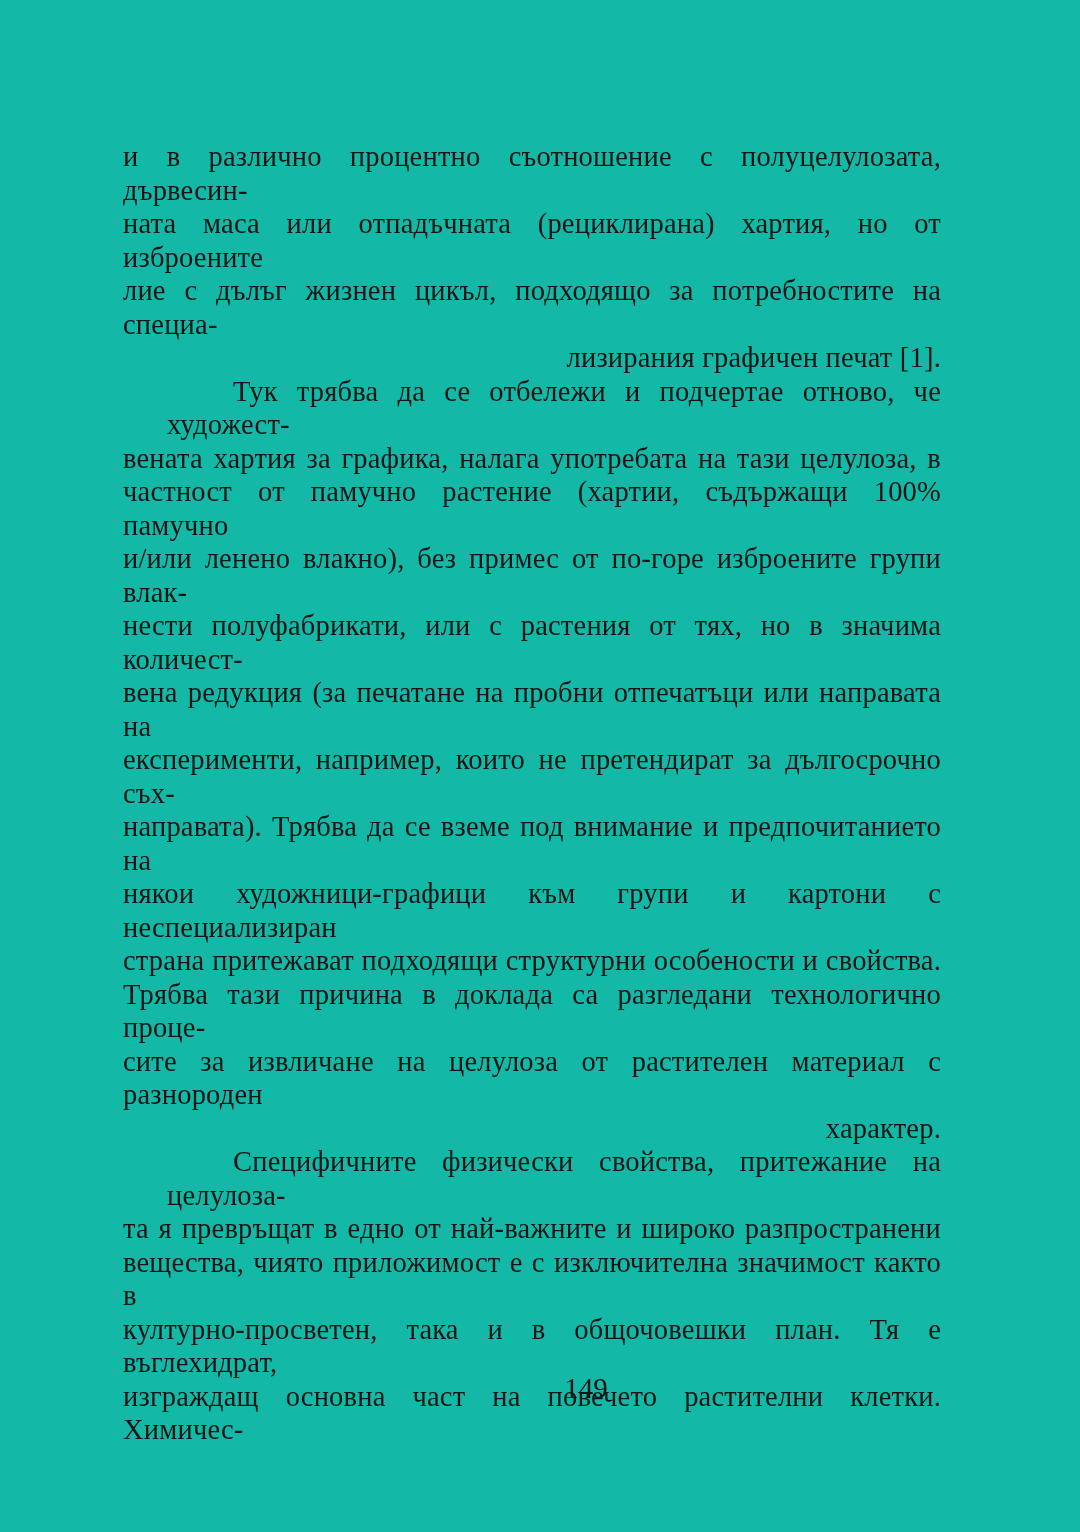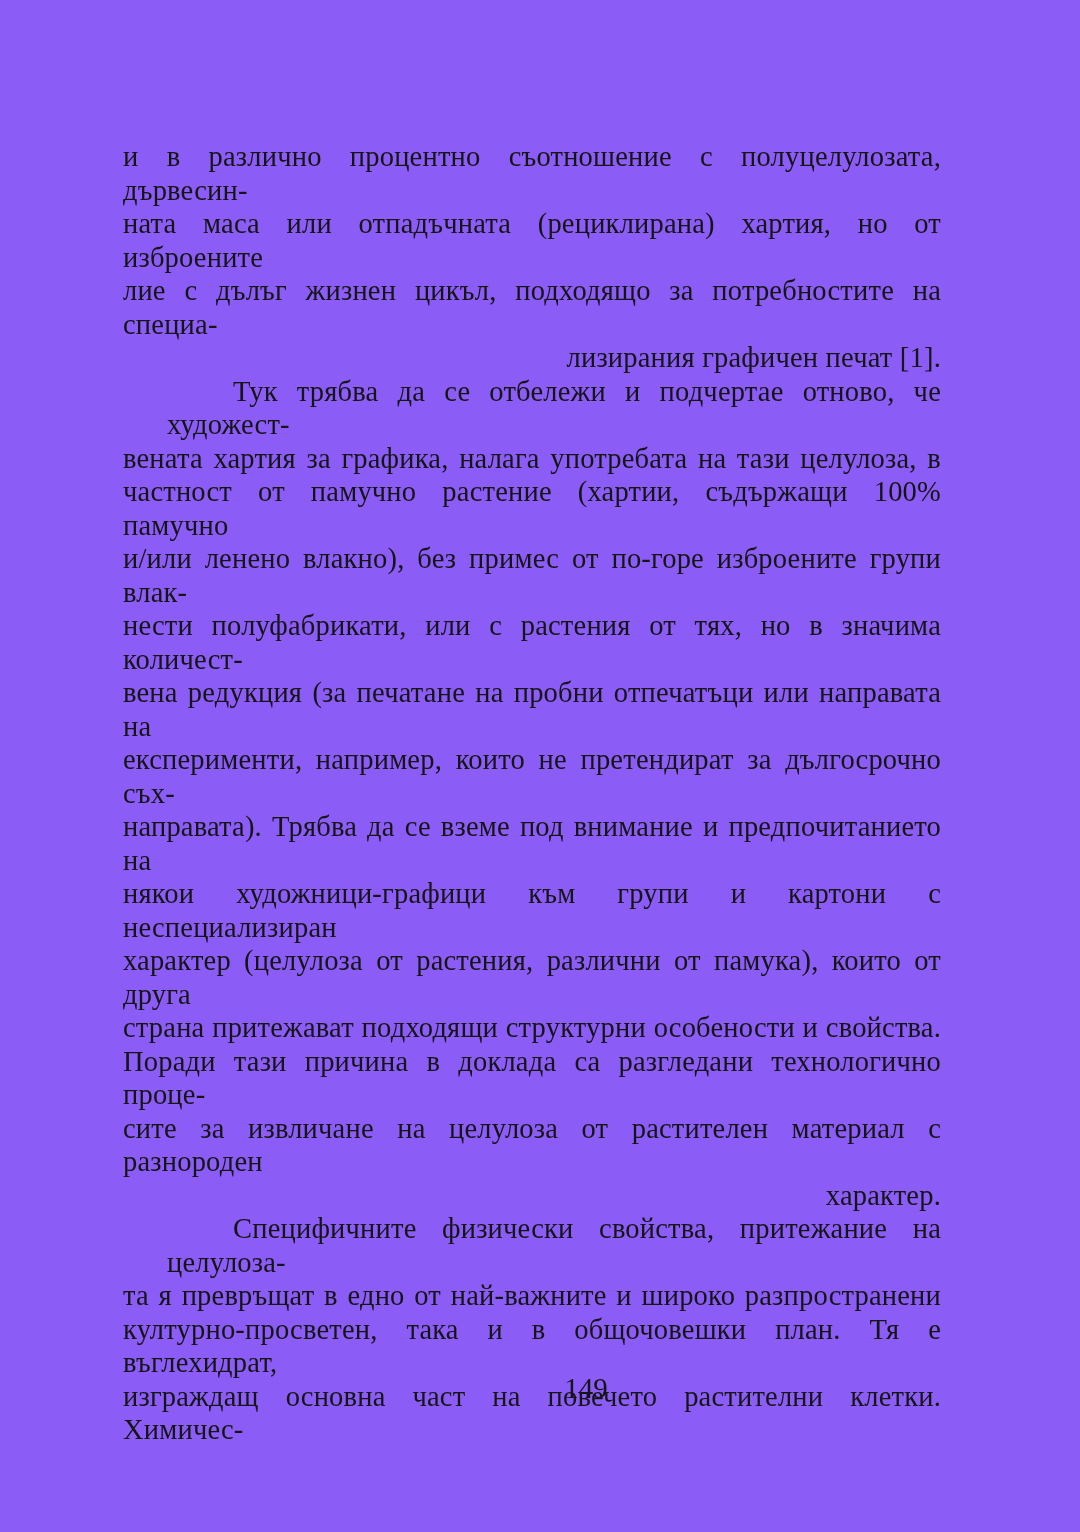--- a/index.html
+++ b/index.html
@@ -5,21 +5,21 @@
   html, body {
     margin: 0;
     padding: 0;
     background: #e8e8e8;
   }
   .page {
     position: relative;
     width: 1080px;
     height: 1532px;
     margin: 0 auto;
-    background: #8b5cf6;
+    background: #14b8a6;
     font-family: "Liberation Serif", "DejaVu Serif", serif;
     color: #151515;
     overflow: hidden;
   }
   .text-block {
     position: absolute;
     left: 123px;
     top: 140px;
     width: 818px;
     font-size: 28.5px;
@@ -60,24 +60,24 @@
       <div class="line">лизирания графичен печат [1].</div>
       <div class="line just indent">Тук трябва да се отбележи и подчертае отново, че художест-</div>
       <div class="line just">вената хартия за графика, налага употребата на тази целулоза, в</div>
       <div class="line just">частност от памучно растение (хартии, съдържащи 100% памучно</div>
       <div class="line just">и/или ленено влакно), без примес от по-горе изброените групи влак-</div>
       <div class="line just">нести полуфабрикати, или с растения от тях, но в значима количест-</div>
       <div class="line just">вена редукция (за печатане на пробни отпечатъци или направата на</div>
       <div class="line just">експерименти, например, които не претендират за дългосрочно съх-</div>
       <div class="line just">направата). Трябва да се вземе под внимание и предпочитанието на</div>
       <div class="line just">някои художници-графици към групи и картони с неспециализиран</div>
-      <div class="line just">характер (целулоза от растения, различни от памука), които от друга</div>
       <div class="line just">страна притежават подходящи структурни особености и свойства.</div>
-      <div class="line just">Поради тази причина в доклада са разгледани технологично проце-</div>
+      <div class="line just">Трябва тази причина в доклада са разгледани технологично проце-</div>
       <div class="line just">сите за извличане на целулоза от растителен материал с разнороден</div>
       <div class="line">характер.</div>
       <div class="line just indent">Специфичните физически свойства, притежание на целулоза-</div>
       <div class="line just">та я превръщат в едно от най-важните и широко разпространени</div>
+      <div class="line just">вещества, чиято приложимост е с изключителна значимост както в</div>
       <div class="line just">културно-просветен, така и в общочовешки план. Тя е въглехидрат,</div>
       <div class="line just">изграждащ основна част на повечето растителни клетки. Химичес-</div>
     </div>
   <div class="page-number">149</div>
 </div>
 
 </body></html>

